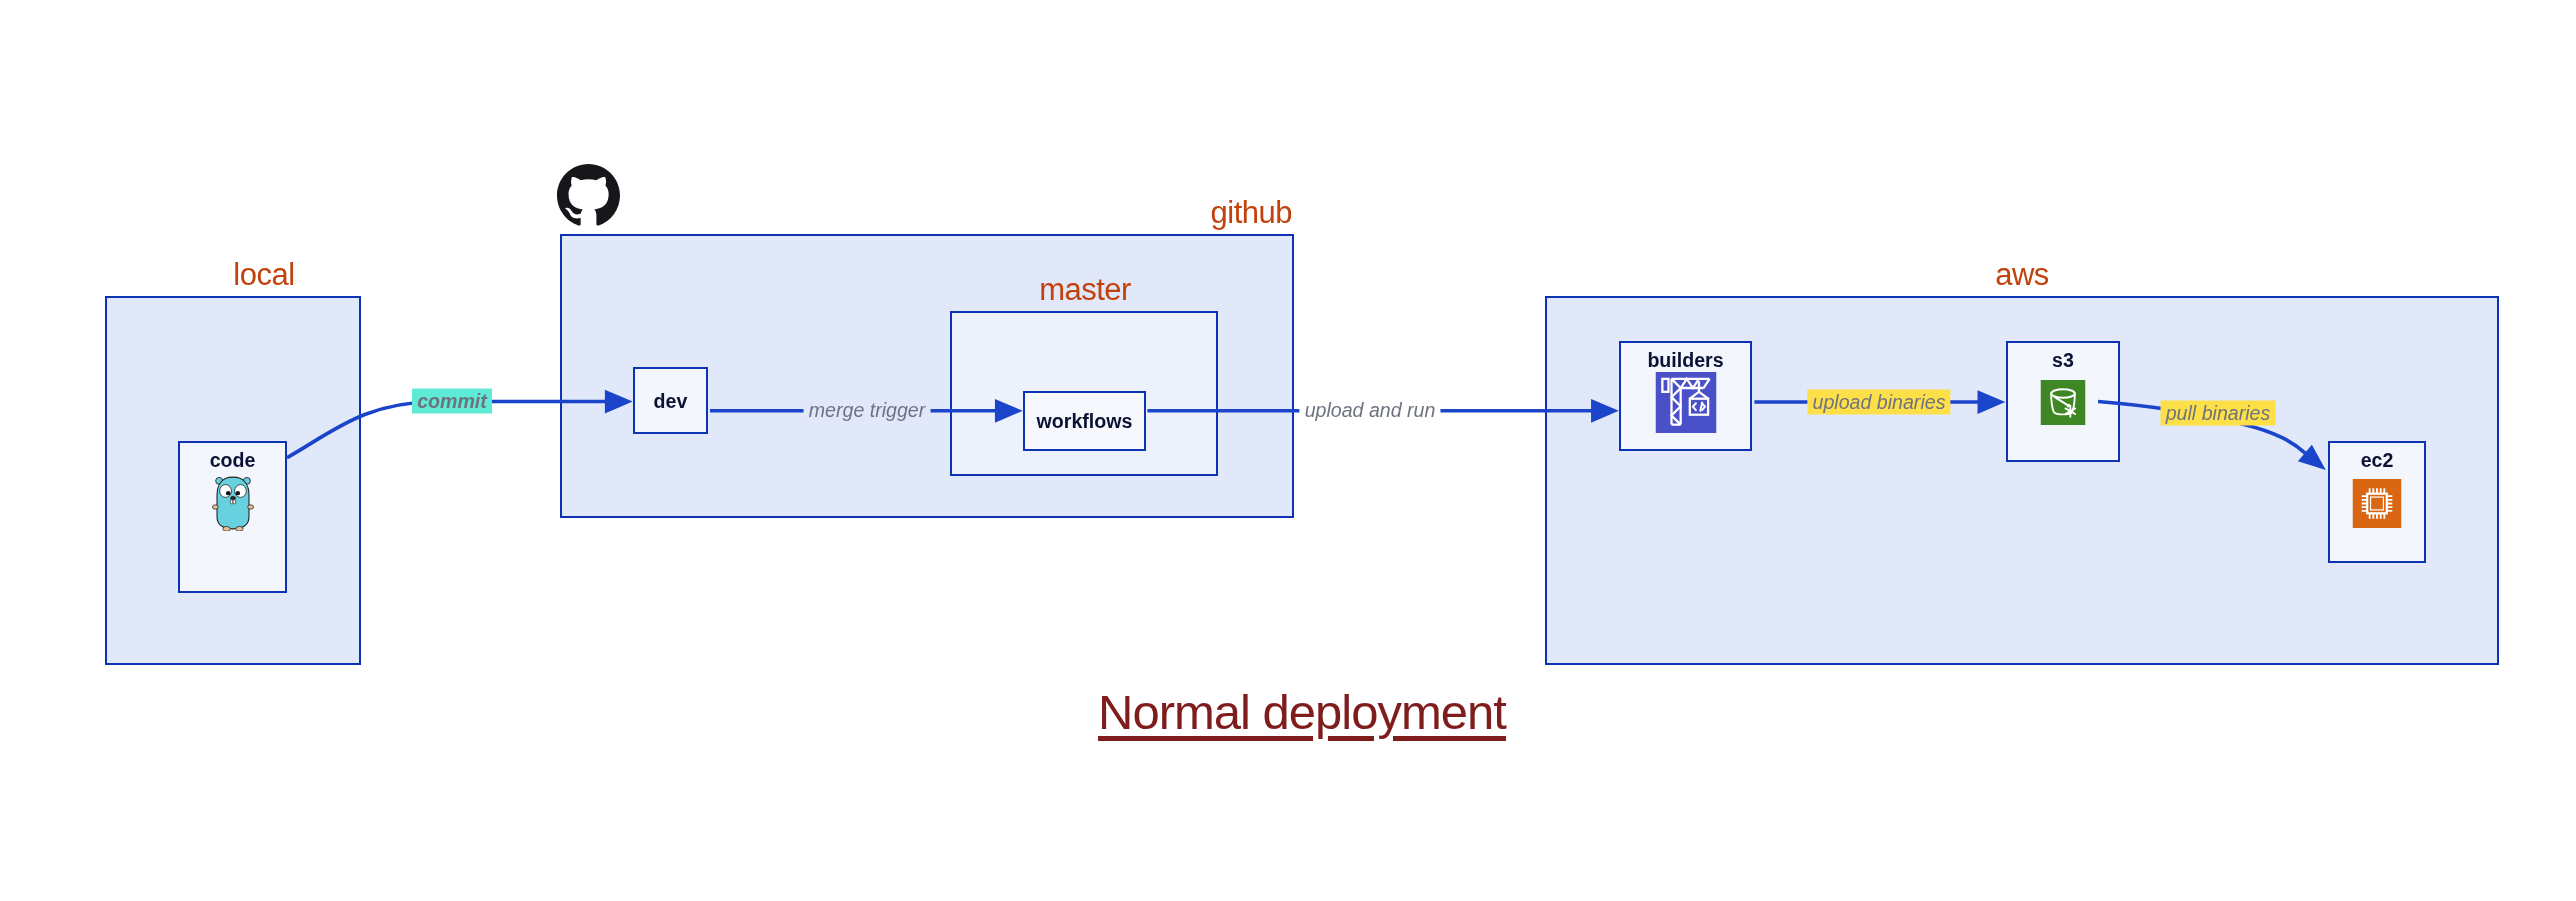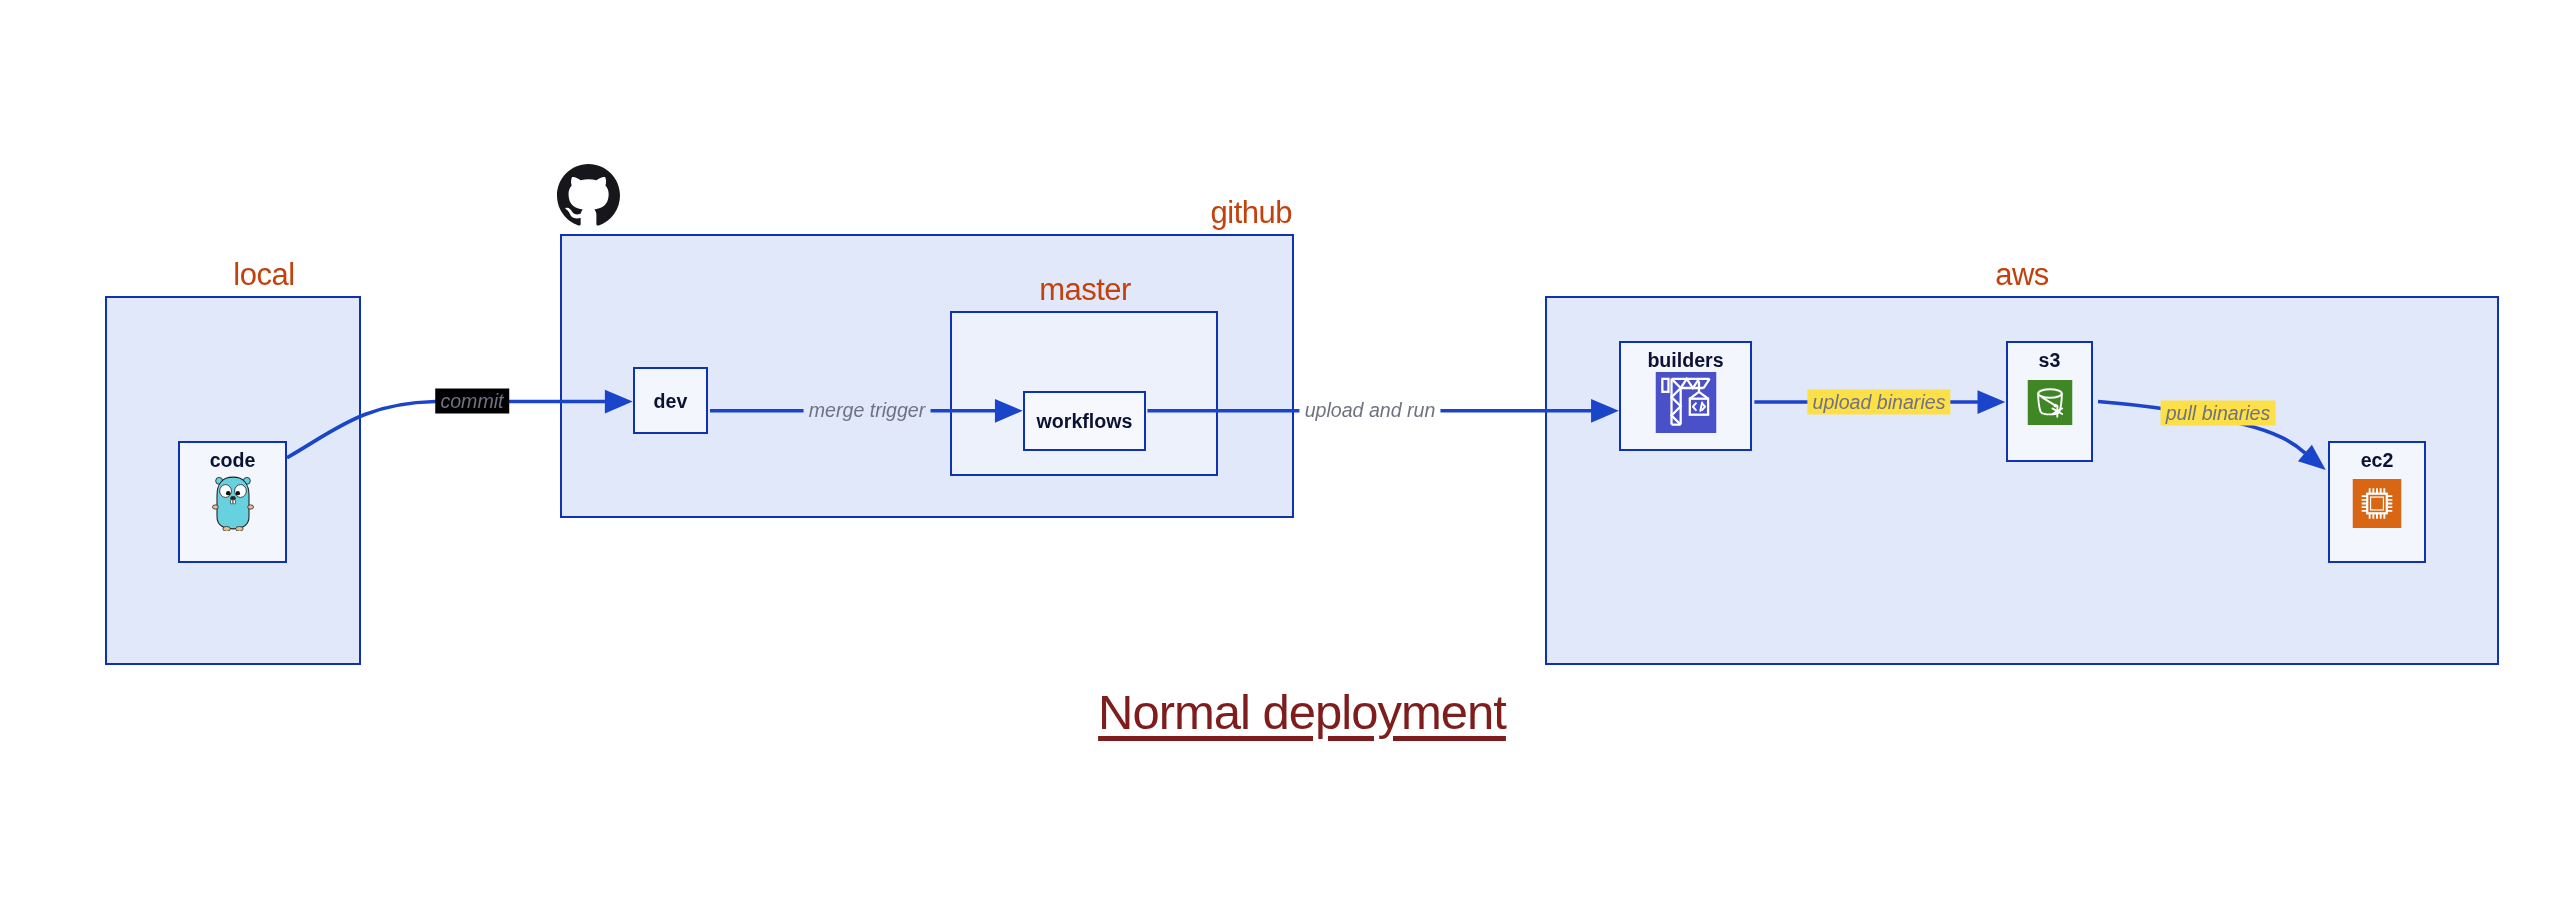--- a/index.html
+++ b/index.html
@@ -37,25 +37,25 @@
   #label-aws    {left:2022px; top:257px; transform:translateX(-50%);}
 
   
   .node{
     position:absolute;
     box-sizing:border-box;
     background:#F3F6FD;
     border:2.6px solid #0D33B3;
     z-index:3;
   }
-  #node-code      {left:178px;  top:441px; width:109px; height:122px;}
+  #node-code      {left:178px;  top:441px; width:109px; height:152px;}
   #node-dev       {left:633px; top:367px; width:75px; height:67px;}
   #node-workflows {left:1023px; top:391px; width:123px; height:60px; background:#F6F8FE;}
   #node-builders  {left:1619px; top:341px; width:133px; height:110px;}
-  #node-s3        {left:2006px; top:341px; width:87px; height:121px;}
+  #node-s3        {left:2006px; top:341px; width:114px; height:121px;}
   #node-ec2       {left:2328px; top:441px; width:98px; height:122px;}
 
   .node-label{
     position:absolute;
     left:0;right:0;top:6.2px;
     text-align:center;
     font-weight:700;
     font-size:19.6px;
     color:#0B1233;
   }
@@ -84,21 +84,21 @@
   .elabel{
     position:absolute;
     z-index:6;
     font-style:italic;
     font-size:19.6px;
     color:#6F7280;
     padding:1px 5.2px;
     white-space:nowrap;
     transform:translate(-50%,-50%);
   }
-  #elabel-commit     {left:472px;  top:401px; background:#000000;}
+  #elabel-commit     {left:452px;  top:401px; background:#5eead4;font-weight:bold;}
   #elabel-merge      {left:867px; top:410px; background:#E1E8F9;}
   #elabel-uploadrun  {left:1370px; top:410px; background:#ffffff;}
   #elabel-uploadbin  {left:1879px; top:402px; background:#fde047;}
   #elabel-pullbin    {left:2218px; top:413px; background:#fde047;text-align:center;}
 
   
   .title{
     position:absolute;
     left:1302px; top:684px;
     transform:translateX(-50%);

